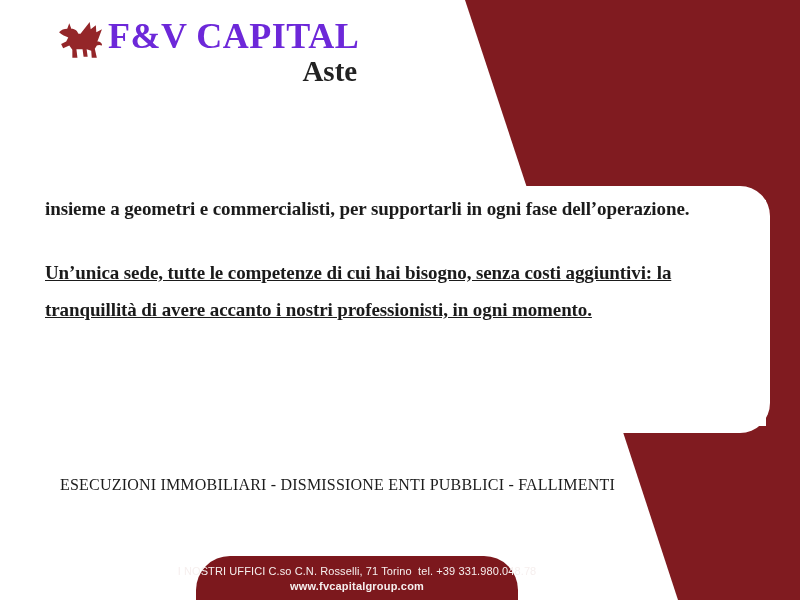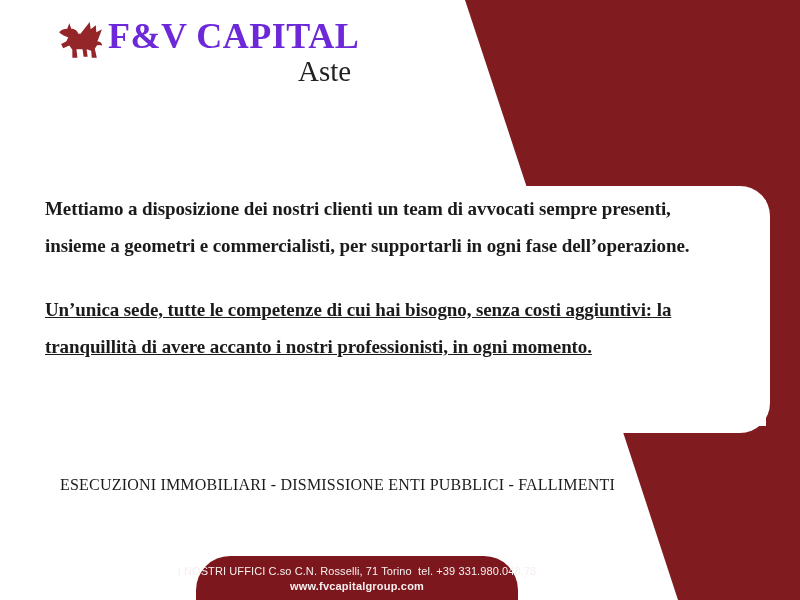--- a/index.html
+++ b/index.html
@@ -22,22 +22,22 @@
   }
   .brand .icon{width:48px;height:42px;margin-top:4px;}
   .brand .icon svg{display:block;width:100%;height:100%;}
   .brand .icon path{fill:var(--logo-red,#942629);}
   .brand-text{display:flex;flex-direction:column;align-items:flex-end;margin-left:4px;}
   .brand-name{
     font-size:36px;line-height:40px;font-weight:600;color:#6d28d9;
     letter-spacing:0.5px;white-space:nowrap;
   }
   .brand-sub{
-    font-size:29px;line-height:30px;font-weight:400;color:#222222;
-    margin-right:8px;
+    font-size:29px;line-height:30px;font-weight:700;color:#222222;
+    margin-right:2px;
   }
 
   
   .copy{
     position:absolute;left:45px;top:190px;width:730px;z-index:3;
     color:var(--text,#1b1b1b);
   }
   .copy .para{margin:0 0 27px 0;}
   .copy .para:last-child{margin-bottom:13px;text-decoration:underline;}
   .copy .line{
@@ -92,21 +92,20 @@
       </svg>
     </span>
     <div class="brand-text">
       <div class="brand-name">F&amp;V CAPITAL</div>
       <div class="brand-sub">Aste</div>
     </div>
   </div>
 
   <div class="copy">
     <div class="para">
-      <div class="line">Mettiamo a disposizione dei nostri clienti un team di avvocati sempre presenti,</div>
       <div class="line">insieme a geometri e commercialisti, per supportarli in ogni fase dell’operazione.</div>
     </div>
     <div class="para">
       <div class="line">Un’unica sede, tutte le competenze di cui hai bisogno, senza costi aggiuntivi: la</div>
       <div class="line">tranquillità di avere accanto i nostri professionisti, in ogni momento.</div>
     </div>
   </div>
 
   <div class="services">ESECUZIONI IMMOBILIARI - DISMISSIONE ENTI PUBBLICI - FALLIMENTI</div>
 

